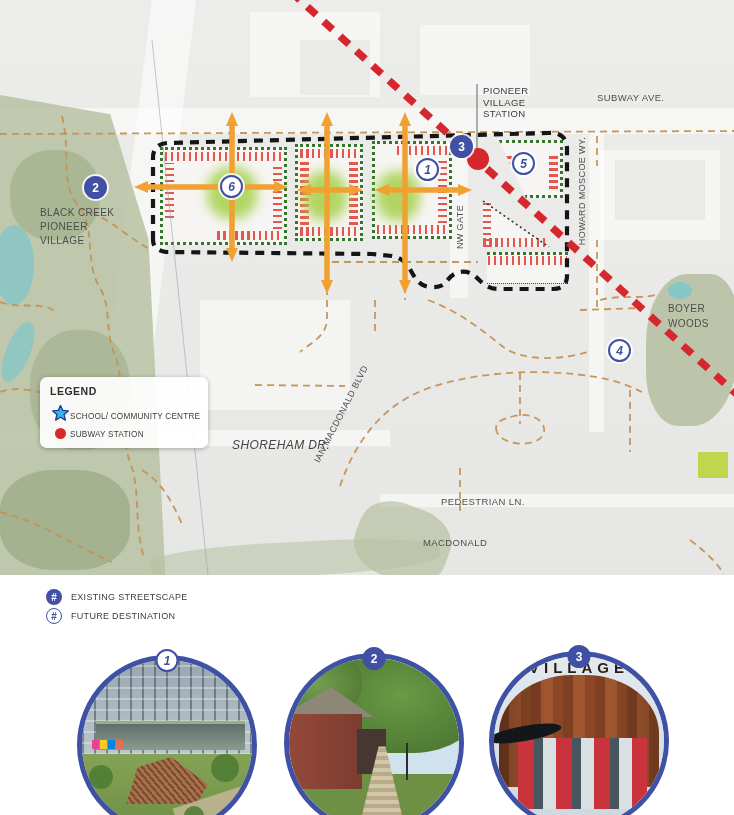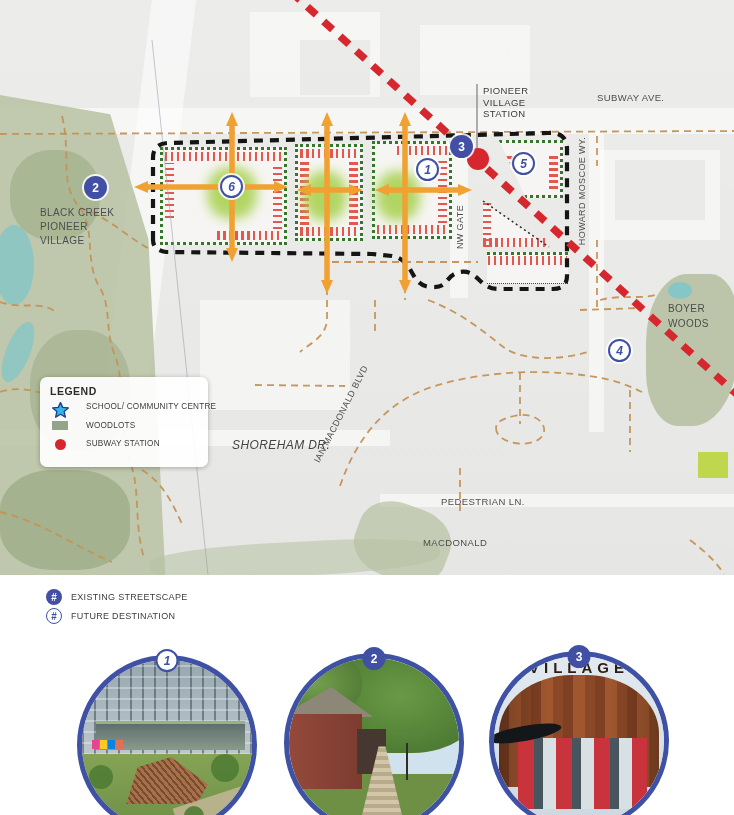--- a/index.html
+++ b/index.html
@@ -39,21 +39,21 @@
         font-weight:bold; font-size:12px; box-shadow:0 0 0 2px rgba(255,255,255,.85); box-sizing:border-box; }
   .mk-existing { width:23px; height:23px; background:#4150a5; color:#fff; }
   .mk-future   { width:23px; height:23px; background:#fdfdfd; color:#3f51a5; border:2px solid #3f51a5; font-style:italic; }
   #subway-dot { position:absolute; z-index:5; width:22px; height:22px; border-radius:50%; background:#d7272e; }
 
   
   #legend { position:absolute; left:40px; top:377px; width:168px; z-index:10;
             background:rgba(255,255,255,.93); border-radius:7px; padding:8px 10px 9px 10px;
             box-shadow:0 1px 5px rgba(0,0,0,.28); box-sizing:border-box; }
   #legend h4 { margin:0 0 5px 0; font-size:10.5px; letter-spacing:.5px; color:#2e2e2e; }
-  .lg-row { display:flex; align-items:flex-start; gap:16px; height:18.6px; }
+  .lg-row { display:flex; align-items:flex-end; gap:0; height:18.6px; }
   .lg-ic  { width:20px; display:flex; justify-content:center; align-items:center; flex:none; }
   .lg-lb  { font-size:8.2px; letter-spacing:.2px; color:#3d3d3d; white-space:nowrap; }
   .sw-woodlots { width:16px; height:9px; background:#93a48b; }
   .sw-open     { width:16px; height:9px; background:#a6ce39; }
   .sw-frontage { width:16px; height:10px; background:repeating-linear-gradient(90deg,#e2584e 0 2px, rgba(0,0,0,0) 2px 4.5px); }
   .sw-pedconn  { width:19px; height:0; border-top:2.6px dashed #c49254; }
   .sw-street   { width:19px; height:0; border-top:4px dotted #2f6e31; }
   .sw-subline  { width:19px; height:4.5px; background:repeating-linear-gradient(90deg,#d7272e 0 7px, rgba(0,0,0,0) 7px 11px); }
   .sw-substa   { width:11px; height:11px; border-radius:50%; background:#d7272e; }
 
@@ -266,26 +266,20 @@
       <div class="lg-row">
         <span class="lg-ic">
           <svg width="17" height="16" viewBox="0 0 20 19">
               <path d="M10 0.5 L12.6 6.4 L19.3 7 L14.3 11.4 L15.8 18 L10 14.5 L4.2 18 L5.7 11.4 L0.7 7 L7.4 6.4 Z" fill="#35b5e8" stroke="#1d3e8f" stroke-width="1.6" stroke-linejoin="round"></path>
             </svg>
         </span>
         <span class="lg-lb">SCHOOL/ COMMUNITY CENTRE</span>
       </div>
       <div class="lg-row">
         <span class="lg-ic">
-            <span class="sw-woodlots"></span>
-          </span>
-        <span class="lg-lb">WOODLOTS</span>
-      </div>
-      <div class="lg-row">
-        <span class="lg-ic">
             <span class="sw-substa"></span>
           </span>
         <span class="lg-lb">SUBWAY STATION</span>
       </div>
     </div>
   </div>
 
   <div class="dk-row" style="left:46px;top:589px;">
     <span class="dk-circ dk-existing">#</span>
     <span class="dk-lb">EXISTING STREETSCAPE</span>

